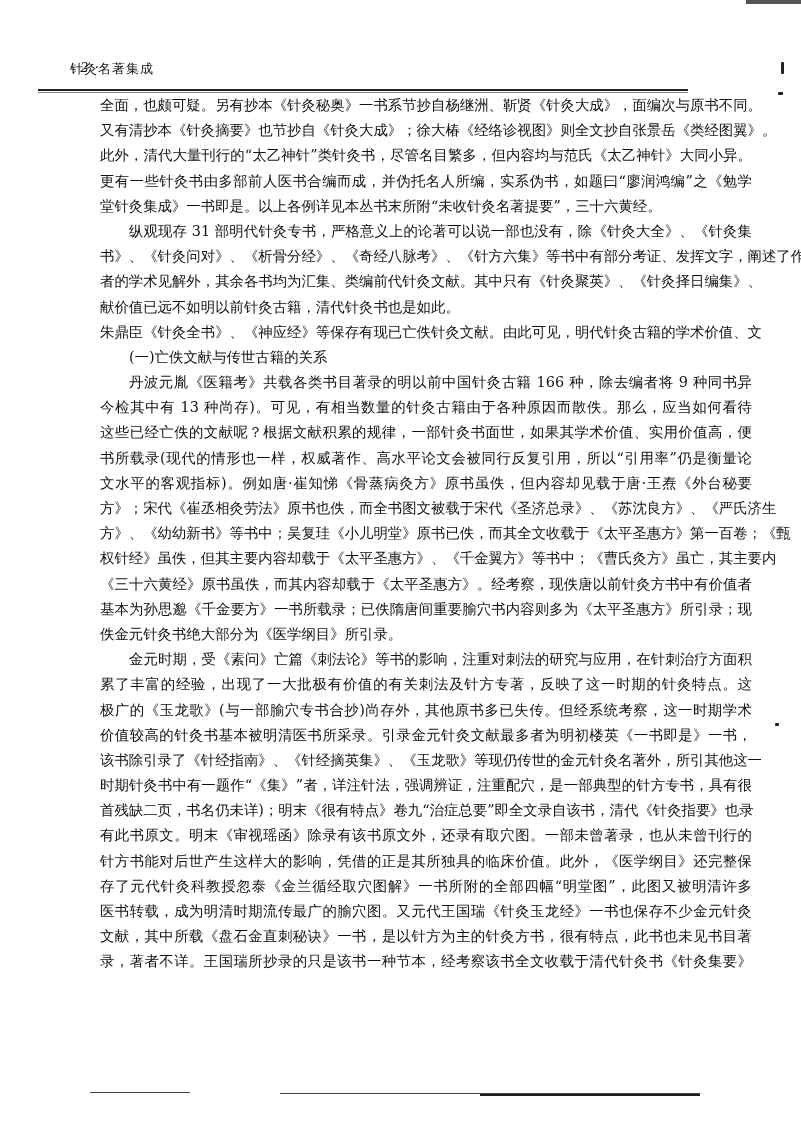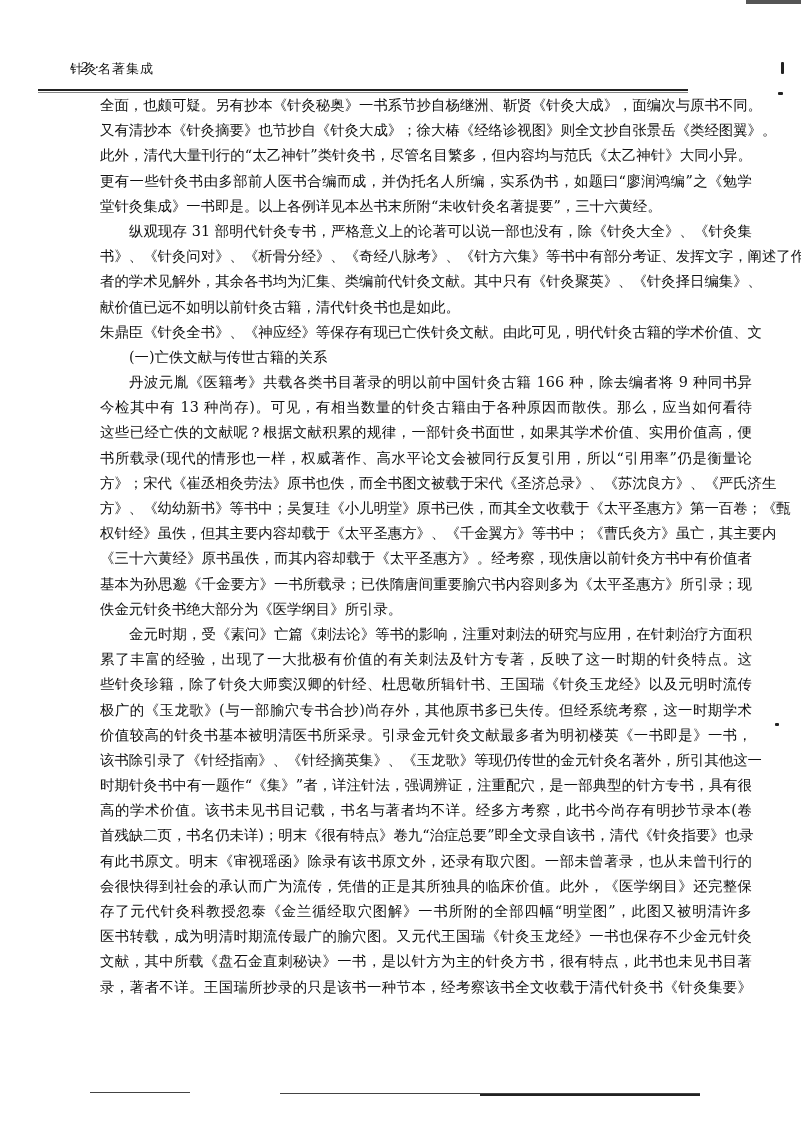--- a/index.html
+++ b/index.html
@@ -47,37 +47,36 @@
     <div class="line indent">纵观现存 31 部明代针灸专书，严格意义上的论著可以说一部也没有，除《针灸大全》、《针灸集</div>
     <div class="line">书》、《针灸问对》、《析骨分经》、《奇经八脉考》、《针方六集》等书中有部分考证、发挥文字，阐述了作</div>
     <div class="line">者的学术见解外，其余各书均为汇集、类编前代针灸文献。其中只有《针灸聚英》、《针灸择日编集》、</div>
     <div class="line last">献价值已远不如明以前针灸古籍，清代针灸书也是如此。</div>
     <div class="line">朱鼎臣《针灸全书》、《神应经》等保存有现已亡佚针灸文献。由此可见，明代针灸古籍的学术价值、文</div>
     <div class="line subheading">(一)亡佚文献与传世古籍的关系</div>
     <div class="line indent">丹波元胤《医籍考》共载各类书目著录的明以前中国针灸古籍 166 种，除去编者将 9 种同书异</div>
     <div class="line">今检其中有 13 种尚存)。可见，有相当数量的针灸古籍由于各种原因而散佚。那么，应当如何看待</div>
     <div class="line">这些已经亡佚的文献呢？根据文献积累的规律，一部针灸书面世，如果其学术价值、实用价值高，便</div>
     <div class="line">书所载录(现代的情形也一样，权威著作、高水平论文会被同行反复引用，所以“引用率”仍是衡量论</div>
+    <div class="line">文水平的客观指标)。例如唐·崔知悌《骨蒸病灸方》原书虽佚，但内容却见载于唐·王焘《外台秘要</div>
     <div class="line">方》；宋代《崔丞相灸劳法》原书也佚，而全书图文被载于宋代《圣济总录》、《苏沈良方》、《严氏济生</div>
     <div class="line">方》、《幼幼新书》等书中；吴复珪《小儿明堂》原书已佚，而其全文收载于《太平圣惠方》第一百卷；《甄</div>
     <div class="line">权针经》虽佚，但其主要内容却载于《太平圣惠方》、《千金翼方》等书中；《曹氏灸方》虽亡，其主要内</div>
     <div class="line">《三十六黄经》原书虽佚，而其内容却载于《太平圣惠方》。经考察，现佚唐以前针灸方书中有价值者</div>
     <div class="line">基本为孙思邈《千金要方》一书所载录；已佚隋唐间重要腧穴书内容则多为《太平圣惠方》所引录；现</div>
     <div class="line last">佚金元针灸书绝大部分为《医学纲目》所引录。</div>
     <div class="line indent">金元时期，受《素问》亡篇《刺法论》等书的影响，注重对刺法的研究与应用，在针刺治疗方面积</div>
     <div class="line">累了丰富的经验，出现了一大批极有价值的有关刺法及针方专著，反映了这一时期的针灸特点。这</div>
-    <div class="line">些针灸珍籍，除了针灸大师窦汉卿的针经、杜思敬所辑针书、王国瑞《针灸玉龙经》以及元明时流传</div>
     <div class="line">极广的《玉龙歌》(与一部腧穴专书合抄)尚存外，其他原书多已失传。但经系统考察，这一时期学术</div>
     <div class="line">价值较高的针灸书基本被明清医书所采录。引录金元针灸文献最多者为明初楼英《一书即是》一书，</div>
     <div class="line">该书除引录了《针经指南》、《针经摘英集》、《玉龙歌》等现仍传世的金元针灸名著外，所引其他这一</div>
     <div class="line">时期针灸书中有一题作“《集》”者，详注针法，强调辨证，注重配穴，是一部典型的针方专书，具有很</div>
-    <div class="line">高的学术价值。该书未见书目记载，书名与著者均不详。经多方考察，此书今尚存有明抄节录本(卷</div>
     <div class="line">首残缺二页，书名仍未详)；明末《很有特点》卷九“治症总要”即全文录自该书，清代《针灸指要》也录</div>
     <div class="line">有此书原文。明末《审视瑶函》除录有该书原文外，还录有取穴图。一部未曾著录，也从未曾刊行的</div>
-    <div class="line">会很快得到社会的承认而广为流传，凭借的正是其所独具的临床价值。此外，《医学纲目》还完整保</div>
+    <div class="line">针方书能对后世产生这样大的影响，凭借的正是其所独具的临床价值。此外，《医学纲目》还完整保</div>
     <div class="line">存了元代针灸科教授忽泰《金兰循经取穴图解》一书所附的全部四幅“明堂图”，此图又被明清许多</div>
     <div class="line">医书转载，成为明清时期流传最广的腧穴图。又元代王国瑞《针灸玉龙经》一书也保存不少金元针灸</div>
     <div class="line">文献，其中所载《盘石金直刺秘诀》一书，是以针方为主的针灸方书，很有特点，此书也未见书目著</div>
     <div class="line">录，著者不详。王国瑞所抄录的只是该书一种节本，经考察该书全文收载于清代针灸书《针灸集要》</div>
   </main>
 
 <div class="footer-rule-a"></div>
 <div class="footer-rule-b"></div>
 <div class="footer-rule-c"></div>
 

